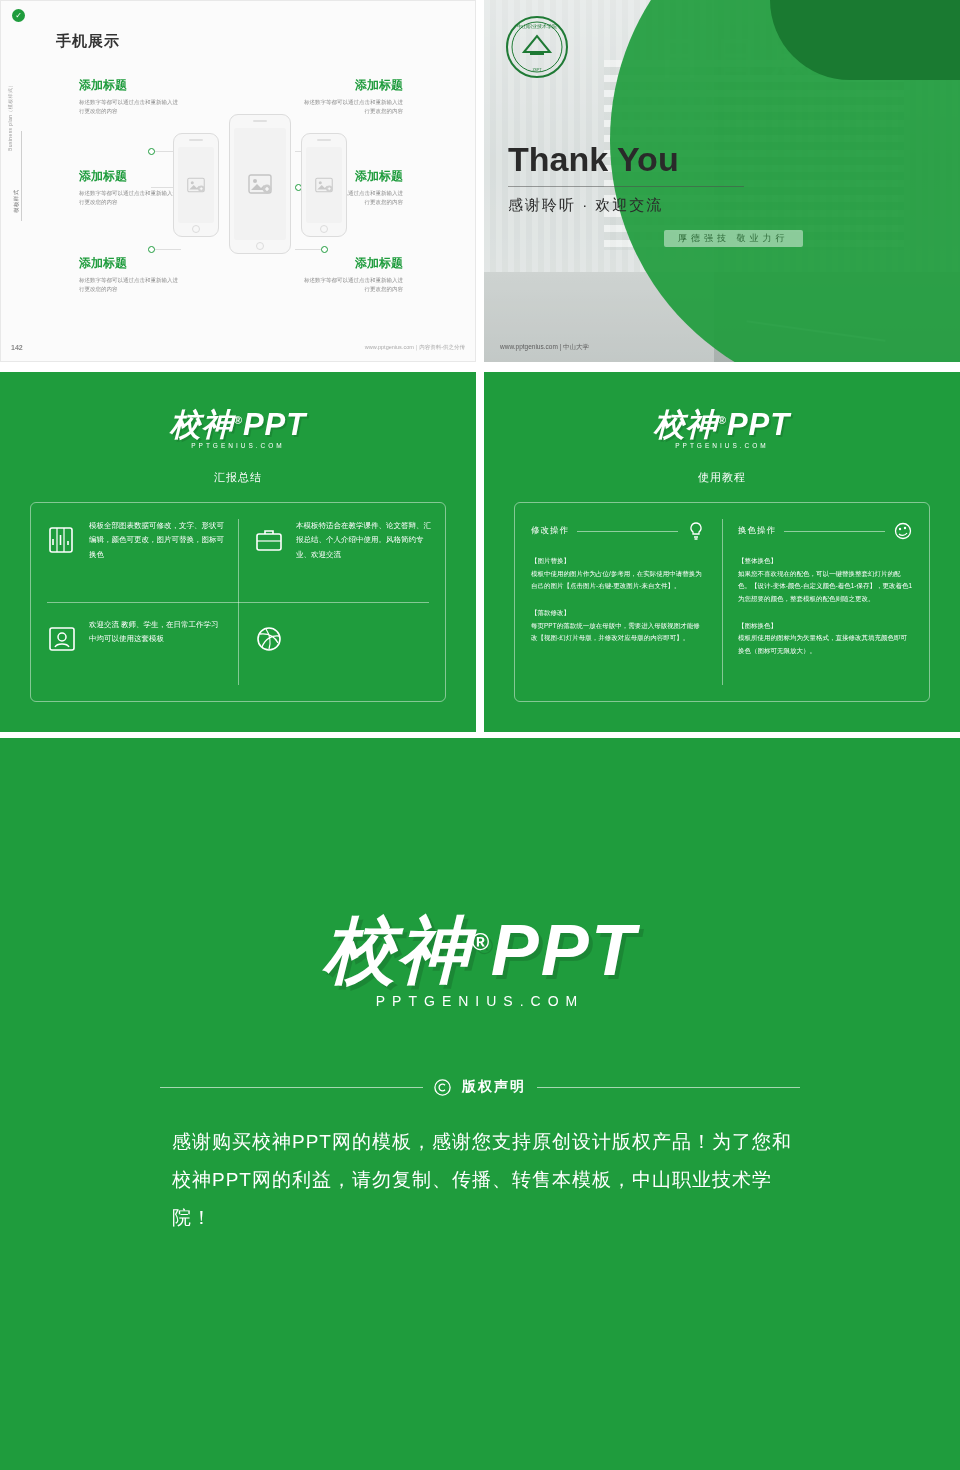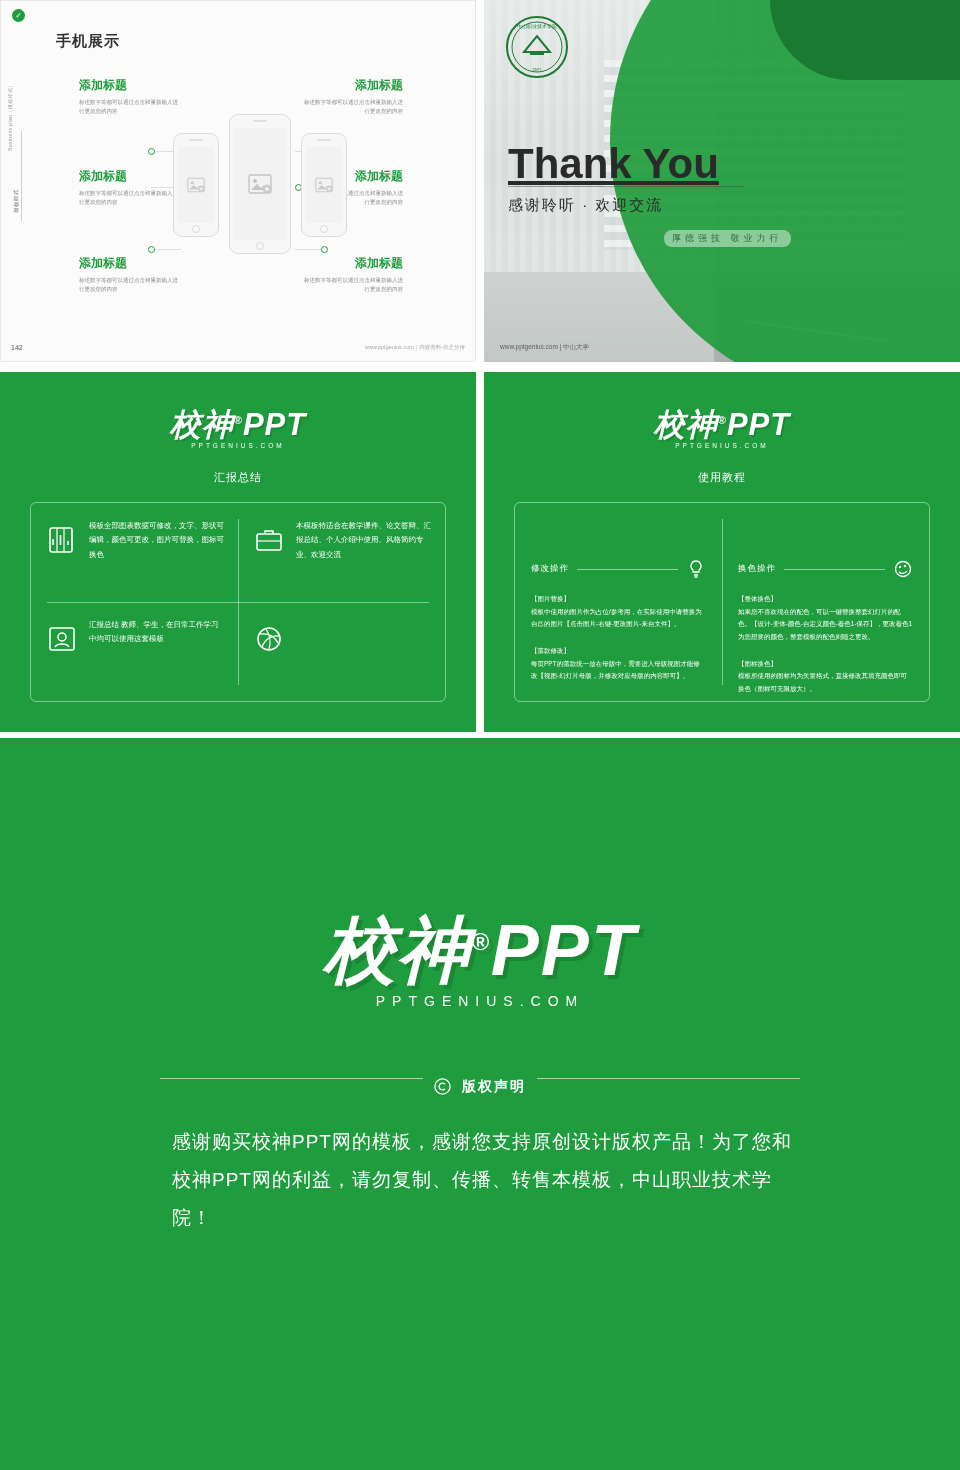--- a/index.html
+++ b/index.html
@@ -83,31 +83,31 @@
     position:absolute; right:-170px; top:-120px; width:520px; height:520px;
     border-radius:50%; background:#1f9c3d; opacity:.92;
   }
   .s2-dark {
     position:absolute; right:0; top:0; width:190px; height:80px;
     background:#1a7a31; border-bottom-left-radius:140px;
   }
   .s2-overlay-white { position:absolute; left:0; top:0; width:230px; height:362px; background:rgba(255,255,255,.30); }
   .s2-logo { position:absolute; left:20px; top:14px; width:66px; height:66px; }
   .s2-thank {
-    position:absolute; left:24px; top:140px; font-size:42px; color:#2a2a2a; font-weight:bold; letter-spacing:0px;text-decoration:underline;
+    position:absolute; left:24px; top:140px; font-size:34px; color:#2a2a2a; font-weight:bold; letter-spacing:0px;
   }
   .s2-rule { position:absolute; left:24px; top:186px; width:236px; height:1px; background:#4a4a4a; opacity:.5; }
   .s2-sub { position:absolute; left:24px; top:196px; font-size:15px; color:#2a2a2a; letter-spacing:2px; }
   .s2-cn-bg {
     position:absolute; left:175px; top:30px; font-size:42px; color:rgba(255,255,255,.28);
     letter-spacing:14px; font-weight:bold; white-space:nowrap;
   }
   .s2-banner {
     position:absolute; left:180px; top:230px; font-size:9px; color:#2f6b3a;
-    letter-spacing:4px; background:rgba(255,255,255,.45); padding:2px 8px; border-radius:8px;
+    letter-spacing:4px; background:rgba(255,255,255,.45); padding:2px 14px; border-radius:2px;
   }
   .s2-footer { position:absolute; left:16px; bottom:10px; font-size:6.5px; color:#5d5d5d; }
 
   
   .row2 { position:absolute; top:372px; left:0; width:960px; height:360px; }
   .gslide { position:absolute; top:0; height:360px; background:#1f9c3d; }
   .gslide.a { left:0; width:476px; }
   .gslide.b { left:484px; width:476px; }
 
   .brand { position:absolute; left:50%; transform:translateX(-50%); top:32px; text-align:center; }
@@ -128,38 +128,38 @@
 
   .cell { position:absolute; width:50%; height:50%; padding:16px 14px; display:flex; gap:10px; }
   .cell.tl { left:0; top:0; } .cell.tr { left:50%; top:0; }
   .cell.bl { left:0; top:50%; } .cell.br { left:50%; top:50%; }
   .cell .ico { flex:0 0 auto; width:34px; height:34px; margin-top:4px; }
   .cell .txt { font-size:7.5px; color:#fff; line-height:1.9; }
 
   
   .tcell { position:absolute; width:50%; height:100%; padding:18px 16px; }
   .tcell.l { left:0; top:0; } .tcell.r { left:50%; top:0; }
-  .tcell .thead { display:flex; align-items:center; gap:8px;margin-top:38px; }
+  .tcell .thead { display:flex; align-items:center; gap:8px; }
   .tcell .thead .lbl { font-size:8.5px; color:#fff; letter-spacing:1px; white-space:nowrap; }
   .tcell .thead .dash { flex:1; height:1px; background:rgba(255,255,255,.5); }
   .tcell .thead .ic { width:20px; height:20px; flex:0 0 auto; }
   .tpara { margin-top:14px; font-size:6.5px; color:#fff; line-height:1.95; }
   .tpara .h { display:block; }
 
   
   .row3 { position:absolute; top:738px; left:0; width:960px; height:732px; background:#1f9c3d; }
   .big-brand { position:absolute; left:50%; transform:translateX(-50%); top:165px; text-align:center; }
   .big-brand .bm {
     font-size:72px; font-weight:bold; color:#fff; font-style:italic; letter-spacing:2px;
     text-shadow: 4px 4px 0 rgba(0,0,0,.13);
   }
   .big-brand .bm .reg { font-size:24px; vertical-align:super; }
   .big-brand .bs { font-size:14px; color:#fff; letter-spacing:7px; margin-top:-6px; }
 
-  .cr-row { position:absolute; left:50%; transform:translateX(-50%); top:340px; display:flex; align-items:flex-start; gap:11px; width:640px; }
+  .cr-row { position:absolute; left:50%; transform:translateX(-50%); top:340px; display:flex; align-items:center; gap:11px; width:640px; }
   .cr-row .dash { flex:1; height:1px; background:rgba(255,255,255,.6); }
   .cr-row .cico { width:17px; height:17px; }
   .cr-row .ctext { font-size:14px; color:#fff; font-weight:bold; letter-spacing:2px; }
 
   .cr-body {
     position:absolute; left:172px; top:385px; width:625px;
     font-size:19px; color:#fff; line-height:2.0; letter-spacing:1px;
   }
   .cr-foot { position:absolute; left:50%; transform:translateX(-50%); top:505px; display:flex; align-items:center; gap:16px; width:600px; }
   .cr-foot .dash { flex:1; height:1px; background:rgba(255,255,255,.55); }
@@ -334,21 +334,21 @@
         </div>
 
         <div class="cell bl">
           <div class="ico">
             <svg width="34" height="34" viewBox="0 0 34 34">
                 <rect x="5" y="6" width="24" height="22" rx="2" fill="none" stroke="#fff" stroke-width="1.6"></rect>
                 <circle cx="17" cy="15" r="4" fill="none" stroke="#fff" stroke-width="1.5"></circle>
                 <path d="M10 25c2-4 12-4 14 0" fill="none" stroke="#fff" stroke-width="1.5"></path>
               </svg>
           </div>
-          <div class="txt">汇报总结 教师、学生，在日常工作学习中均可以使用这套模板</div>
+          <div class="txt">欢迎交流 教师、学生，在日常工作学习中均可以使用这套模板</div>
         </div>
 
         <div class="cell br">
           <div class="ico">
             <svg width="34" height="34" viewBox="0 0 34 34">
                 <circle cx="17" cy="17" r="11" fill="none" stroke="#fff" stroke-width="1.6"></circle>
                 <path d="M8 12c9-1 15 3 18 9M10 25c3-8 10-12 17-11M14 7c4 6 5 14 3 20" fill="none" stroke="#fff" stroke-width="1.3"></path>
               </svg>
           </div>
         </div>

